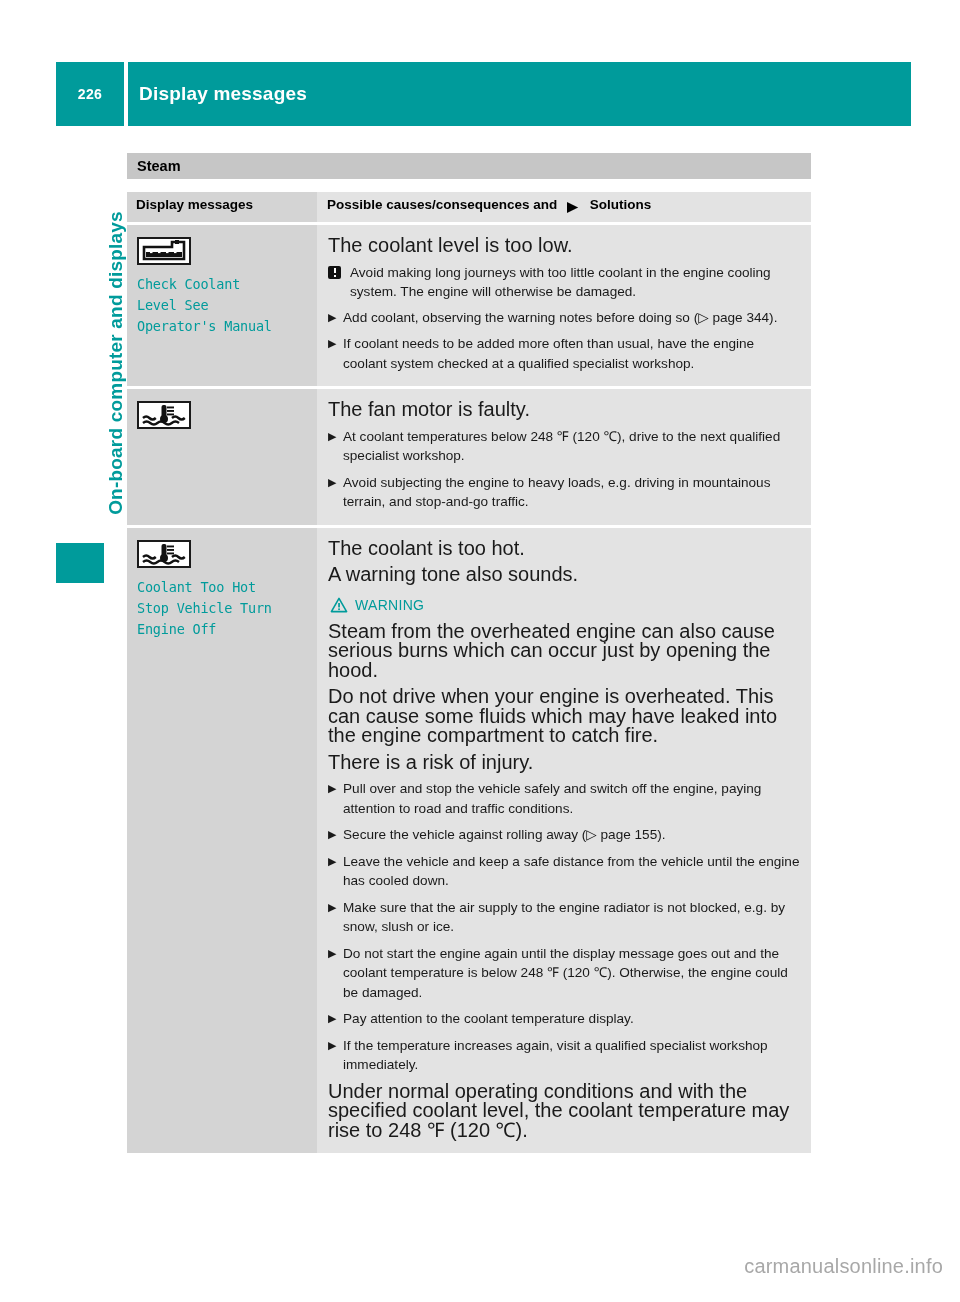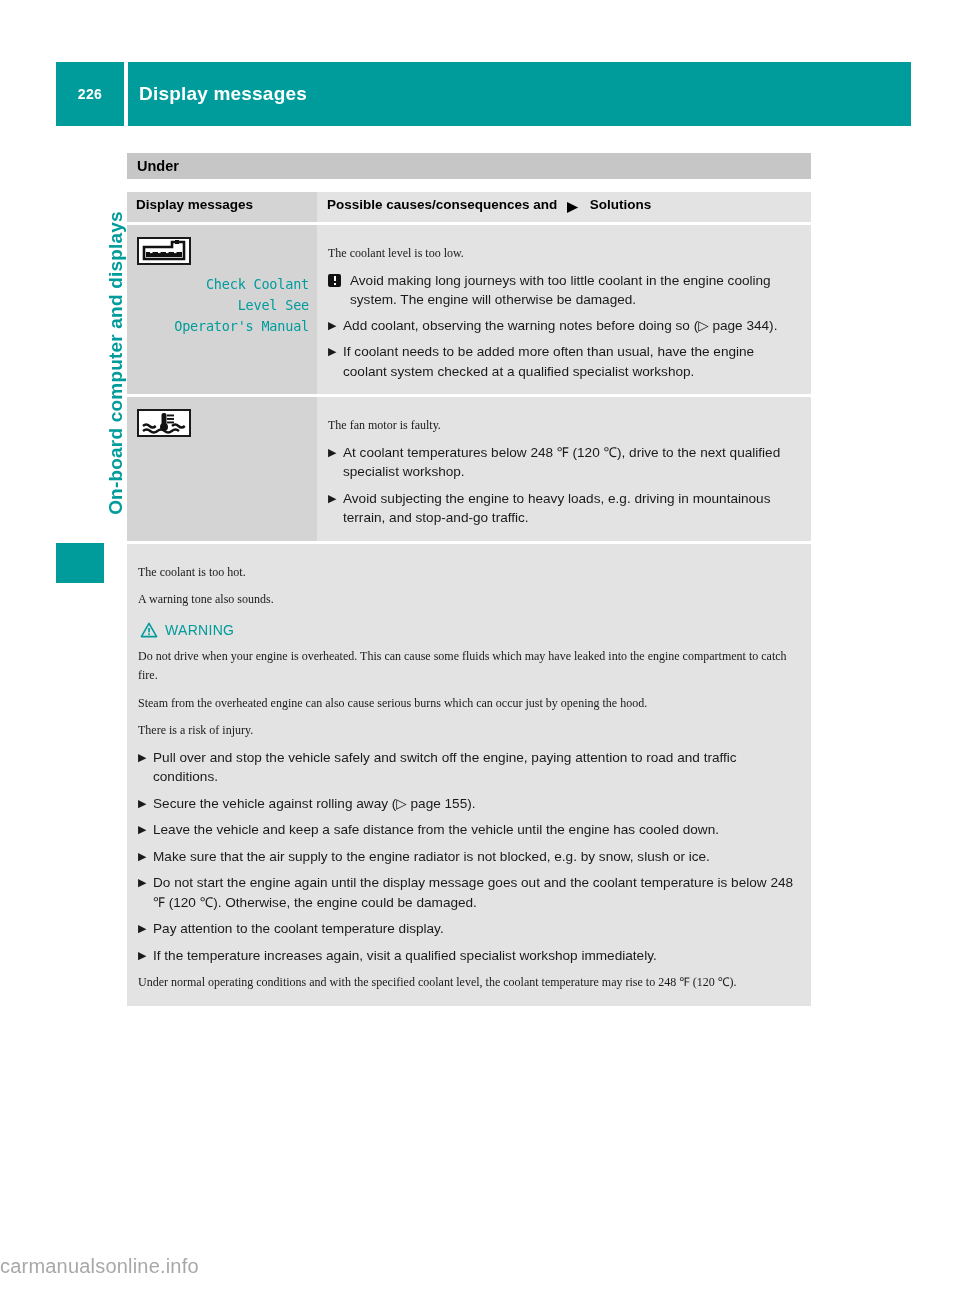--- a/index.html
+++ b/index.html
@@ -143,21 +143,20 @@
 
   .trow {
     display: flex;
     margin-bottom: 3px;
   }
   .td-left {
     width: 190px;
     background: #d4d4d4;
     box-sizing: border-box;
     padding: 12px 8px 14px 10px;
-    text-align: right;
   }
   .td-right {
     flex: 1;
     background: #e3e3e3;
     box-sizing: border-box;
     padding: 11px 10px 13px 11px;
   }
 
   
   .msg-text {
@@ -177,25 +176,24 @@
     border: 2px solid #1a1a1a;
     background: #ffffff;
     box-sizing: border-box;
     position: relative;
     display: block;
   }
   .sym svg { display: block; }
 
   
   .ptext {
-    font-size: 12px;
+    font-size: 20px;
     line-height: 19.5px;
     color: #1a1a1a;
-    margin: 8px 0 7px 0;
-    font-family: Liberation Serif, serif;
+    margin: 0 0 7px 0;
   }
   .ptext:last-child { margin-bottom: 0; }
 
   .bullet-row {
     display: flex;
     margin: 0 0 7px 0;
     font-size: 13.6px;
     line-height: 19.5px;
     color: #1a1a1a;
   }
@@ -262,39 +260,39 @@
     font-weight: normal;
     letter-spacing: 0.3px;
   }
 
   
   .watermark {
     position: absolute;
     left: 0;
     top: 1255px;
     width: 943px;
-    text-align: left;
+    text-align: right;
     color: #a8a8a8;
     font-size: 20px;
     letter-spacing: 0.2px;
   }
 </style>
 </head>
 <body>
 
 <div class="header-band"></div>
 <div class="page-num">226</div>
 <div class="header-divider"></div>
 <div class="header-title">Display messages</div>
 
 <div class="side-label">On-board computer and displays</div>
 <div class="side-tab"></div>
 
 <div class="section-bar">
-  <span class="section-bar-text">Under</span>
+  <span class="section-bar-text">Steam</span>
 </div>
 
 <div class="table">
 
   <div class="thead">
     <div class="th-left">Display messages</div>
     <div class="th-right">
       <span>Possible causes/consequences and</span>
       <span class="solid-tri">▶</span>
       <span>Solutions</span>
@@ -362,35 +360,52 @@
         <span class="bullet-body">At coolant temperatures below 248 ℉ (120 ℃), drive to the next qualified specialist workshop.</span>
       </div>
       <div class="bullet-row">
         <span class="bullet-mark">▶</span>
         <span class="bullet-body">Avoid subjecting the engine to heavy loads, e.g. driving in mountainous terrain, and stop-and-go traffic.</span>
       </div>
     </div>
   </div>
 
   <div class="trow">
+    <div class="td-left">
+      <div class="sym">
+        <svg width="50" height="24" viewBox="0 0 50 24">
+          <rect x="22.5" y="2" width="5" height="13" rx="2" fill="#111"></rect>
+          <circle cx="25" cy="16" r="4" fill="#111"></circle>
+          <rect x="28" y="3.5" width="7" height="1.9" fill="#111"></rect>
+          <rect x="28" y="7" width="7" height="1.9" fill="#111"></rect>
+          <rect x="28" y="10.5" width="7" height="1.9" fill="#111"></rect>
+          <path d="M4 15 q3.2 -3 6.4 0 q3.2 3 6.4 0" fill="none" stroke="#111" stroke-width="2.4"></path>
+          <path d="M33 15 q3.2 -3 6.4 0 q3.2 3 6.4 0" fill="none" stroke="#111" stroke-width="2.4"></path>
+          <path d="M4 20 q3.6 -3 7.2 0 q3.6 3 7.2 0 q3.6 -3 7.2 0 q3.6 3 7.2 0 q3.6 -3 7.2 0" fill="none" stroke="#111" stroke-width="2.4"></path>
+        </svg>
+      </div>
+      <div class="msg-text">Coolant Too Hot
+Stop Vehicle Turn
+Engine Off</div>
+    </div>
     <div class="td-right">
       <p class="ptext">The coolant is too hot.</p>
       <p class="ptext">A warning tone also sounds.</p>
 
       <div class="warn-head">
         <svg width="18" height="16" viewBox="0 0 18 16">
           <path d="M9 1.4 L16.6 14.6 L1.4 14.6 Z" fill="none" stroke="#009B9B" stroke-width="1.6" stroke-linejoin="round"></path>
           <rect x="8.2" y="6" width="1.7" height="4.4" fill="#009B9B"></rect>
           <rect x="8.2" y="11.4" width="1.7" height="1.7" fill="#009B9B"></rect>
         </svg>
         <span class="warn-title">WARNING</span>
       </div>
 
+      <p class="ptext">Steam from the overheated engine can also cause serious burns which can occur just by opening the hood.</p>
       <p class="ptext">Do not drive when your engine is overheated. This can cause some fluids which may have leaked into the engine compartment to catch fire.</p>
-      <p class="ptext">Steam from the overheated engine can also cause serious burns which can occur just by opening the hood.</p>
       <p class="ptext">There is a risk of injury.</p>
 
       <div class="bullet-row">
         <span class="bullet-mark">▶</span>
         <span class="bullet-body">Pull over and stop the vehicle safely and switch off the engine, paying attention to road and traffic conditions.</span>
       </div>
       <div class="bullet-row">
         <span class="bullet-mark">▶</span>
         <span class="bullet-body">Secure the vehicle against rolling away (▷ page 155).</span>
       </div>

